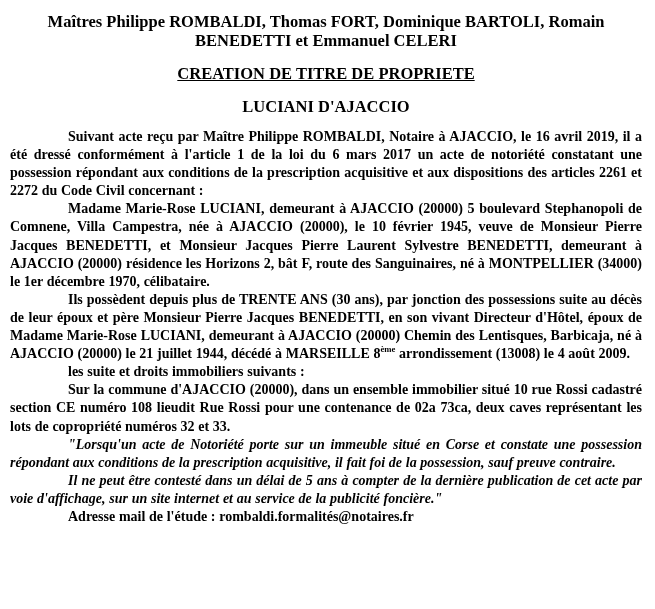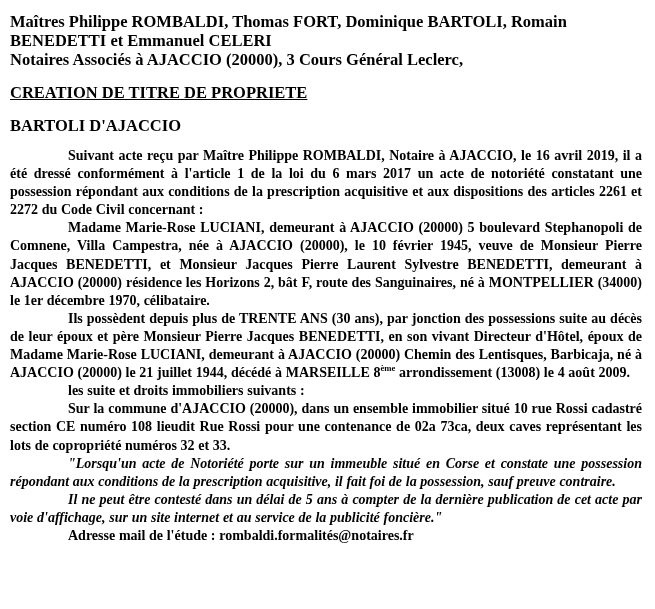--- a/index.html
+++ b/index.html
@@ -12,21 +12,21 @@
     width: 655px;
     height: 609px;
     background: #ffffff;
     box-sizing: border-box;
     padding: 12px 13px 0 10px;
     overflow: hidden;
     font-family: "Liberation Serif", "DejaVu Serif", serif;
     font-weight: bold;
     color: #000000;
   }
-  .center { }
+  .center { text-align: center; }
   .hline {
     font-size: 16.5px;
     line-height: 19px;
   }
   .title-line {
     margin-top: 14px;
     font-size: 16.5px;
     line-height: 19px;
   }
   .title-line .underlined { text-decoration: underline; }
@@ -53,27 +53,26 @@
 </style>
 </head>
 <body>
 
 <div class="page">
 
   <div class="hline center">Maîtres Philippe ROMBALDI, Thomas FORT, Dominique BARTOLI, Romain</div>
 
   <div class="hline center">BENEDETTI et Emmanuel CELERI</div>
 
-  <div class="hline center">Notaires Associés à AJACCIO (20000), 3 Cours Général Leclerc,</div>
 
   <div class="title-line center">
     <span class="underlined">CREATION DE TITRE DE PROPRIETE</span>
   </div>
 
-  <div class="subtitle-line center">BARTOLI D'AJACCIO</div>
+  <div class="subtitle-line center">LUCIANI D'AJACCIO</div>
 
   <div class="doc-body">
 
     <p>Suivant acte reçu par Maître Philippe ROMBALDI, Notaire à AJACCIO, le 16 avril 2019, il a été dressé conformément à l'article 1 de la loi du 6 mars 2017 un acte de notoriété constatant une possession répondant aux conditions de la prescription acquisitive et aux dispositions des articles 2261 et 2272 du Code Civil concernant :</p>
 
     <p>Madame Marie-Rose LUCIANI, demeurant à AJACCIO (20000) 5 boulevard Stephanopoli de Comnene, Villa Campestra, née à AJACCIO (20000), le 10 février 1945, veuve de Monsieur Pierre Jacques BENEDETTI, et Monsieur Jacques Pierre Laurent Sylvestre BENEDETTI, demeurant à AJACCIO (20000) résidence les Horizons 2, bât F, route des Sanguinaires, né à MONTPELLIER (34000) le 1er décembre 1970, célibataire.</p>
 
     <p><span>Ils possèdent depuis plus de TRENTE ANS (30 ans), par jonction des possessions suite au décès de leur époux et père Monsieur Pierre Jacques BENEDETTI, en son vivant Directeur d'Hôtel, époux de Madame Marie-Rose LUCIANI, demeurant à AJACCIO (20000) Chemin des Lentisques, Barbicaja, né à AJACCIO (20000) le 21 juillet 1944, décédé à MARSEILLE 8</span><sup>ème</sup><span> arrondissement (13008) le 4 août 2009.</span></p>
 
     <p>les suite et droits immobiliers suivants :</p>

